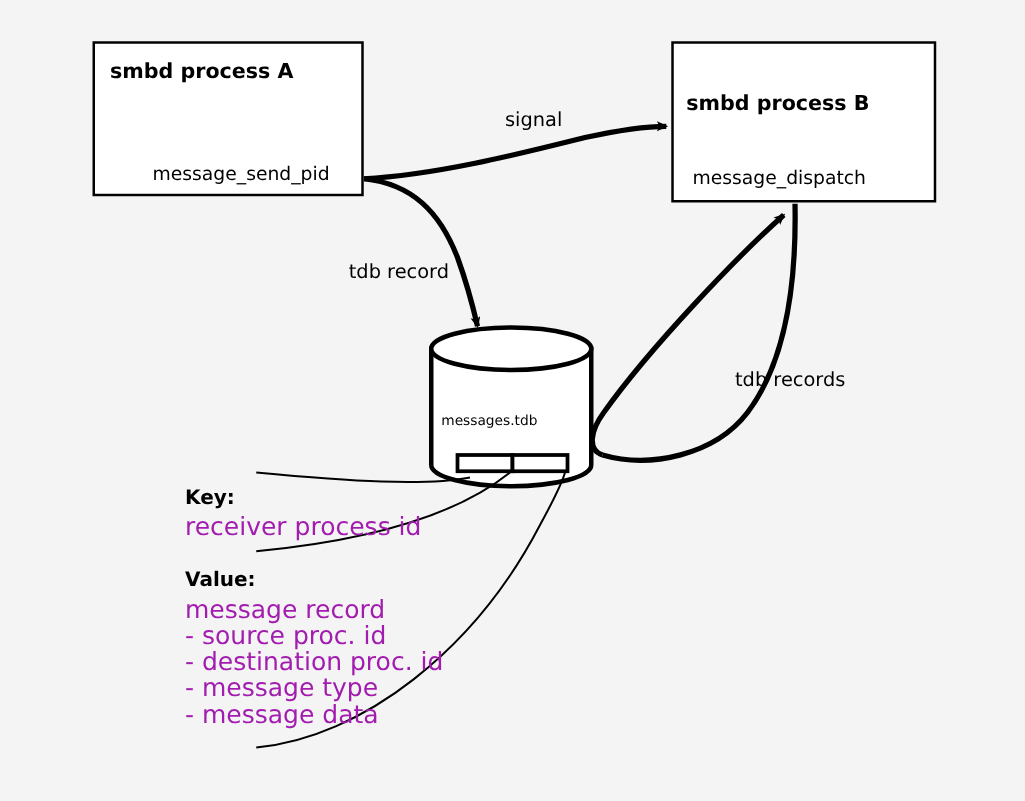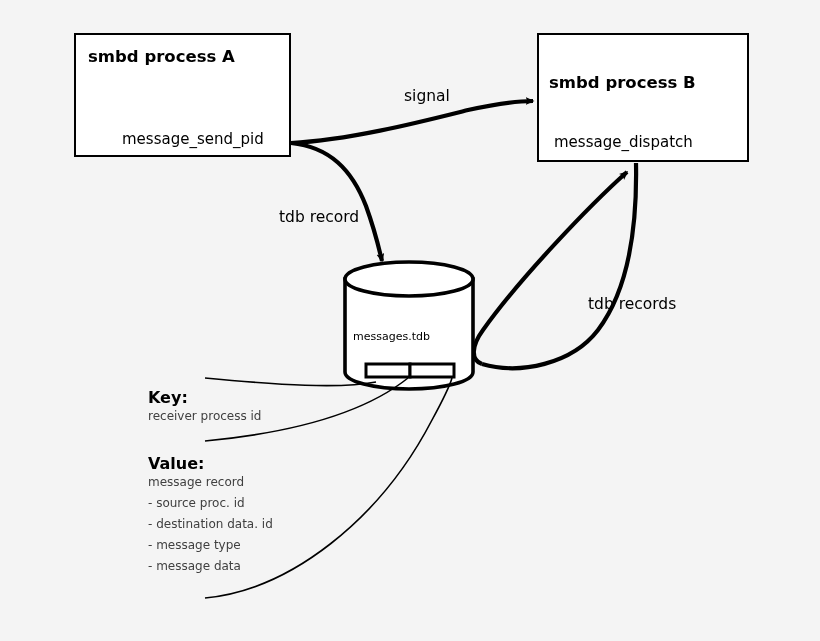--- a/index.html
+++ b/index.html
@@ -59,22 +59,22 @@
   .kv-heading {
     position: absolute;
     font-weight: bold;
     font-size: 16px;
     color: #000;
     white-space: nowrap;
     margin-left: 36px;
   }
   .kv-line {
     position: absolute;
-    font-size: 12px;
-    color: #404040;
+    font-size: 20px;
+    color: #a21caf;
     white-space: nowrap;
   }
 </style>
 </head>
 <body>
 
 <div id="diagram-root">
 
   <svg class="layer" viewBox="0 0 820 641">
     <defs>
@@ -118,17 +118,17 @@
   <div class="edge-label" style="left:588px; top:295px;">tdb records</div>
 
   <div class="db-label" style="left:353px; top:330px;">messages.tdb</div>
 
   <div class="kv-heading" style="left:112px; top:388px;">Key:</div>
   <div class="kv-line" style="left:148px; top:409px;">receiver process id</div>
 
   <div class="kv-heading" style="left:112px; top:454px;">Value:</div>
   <div class="kv-line" style="left:148px; top:475px;">message record</div>
   <div class="kv-line" style="left:148px; top:496px;">- source proc. id</div>
-  <div class="kv-line" style="left:148px; top:517px;">- destination data. id</div>
+  <div class="kv-line" style="left:148px; top:517px;">- destination proc. id</div>
   <div class="kv-line" style="left:148px; top:538px;">- message type</div>
   <div class="kv-line" style="left:148px; top:559px;">- message data</div>
 
 </div>
 
 </body></html>

